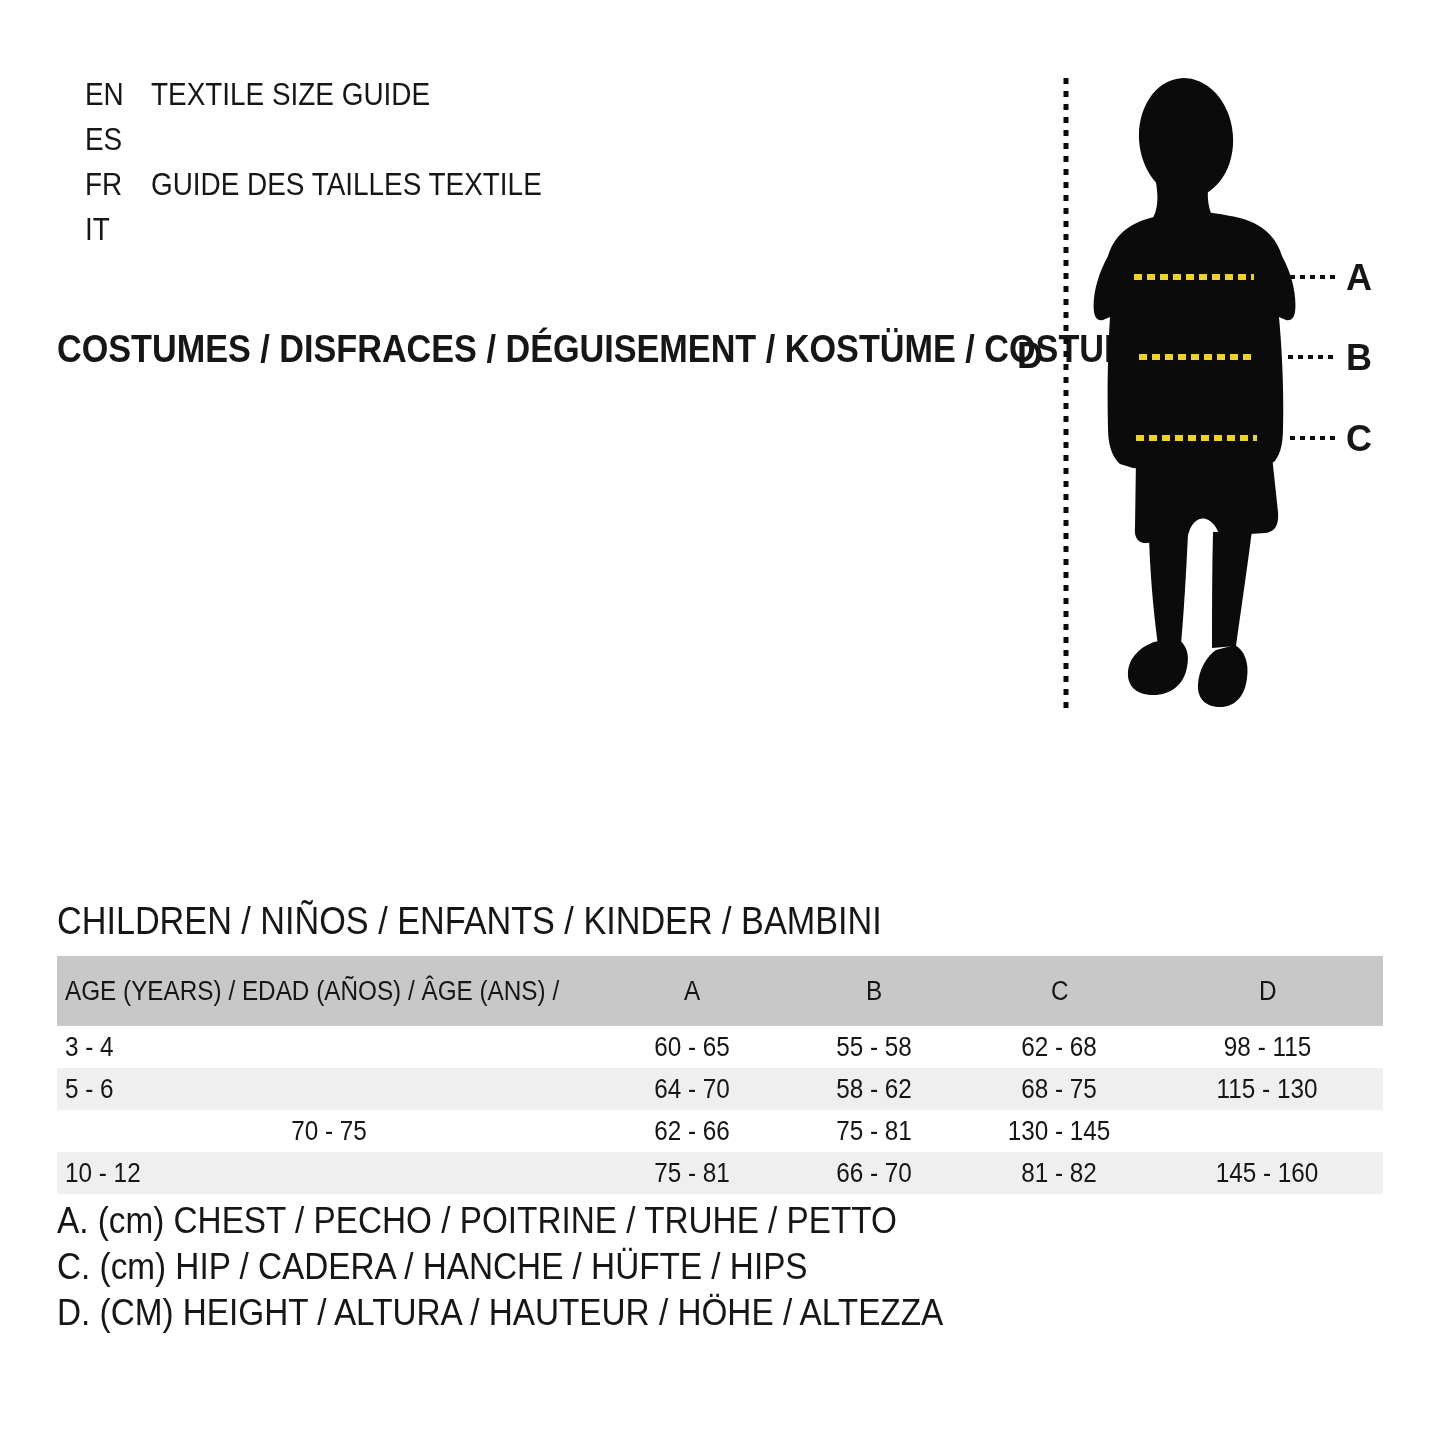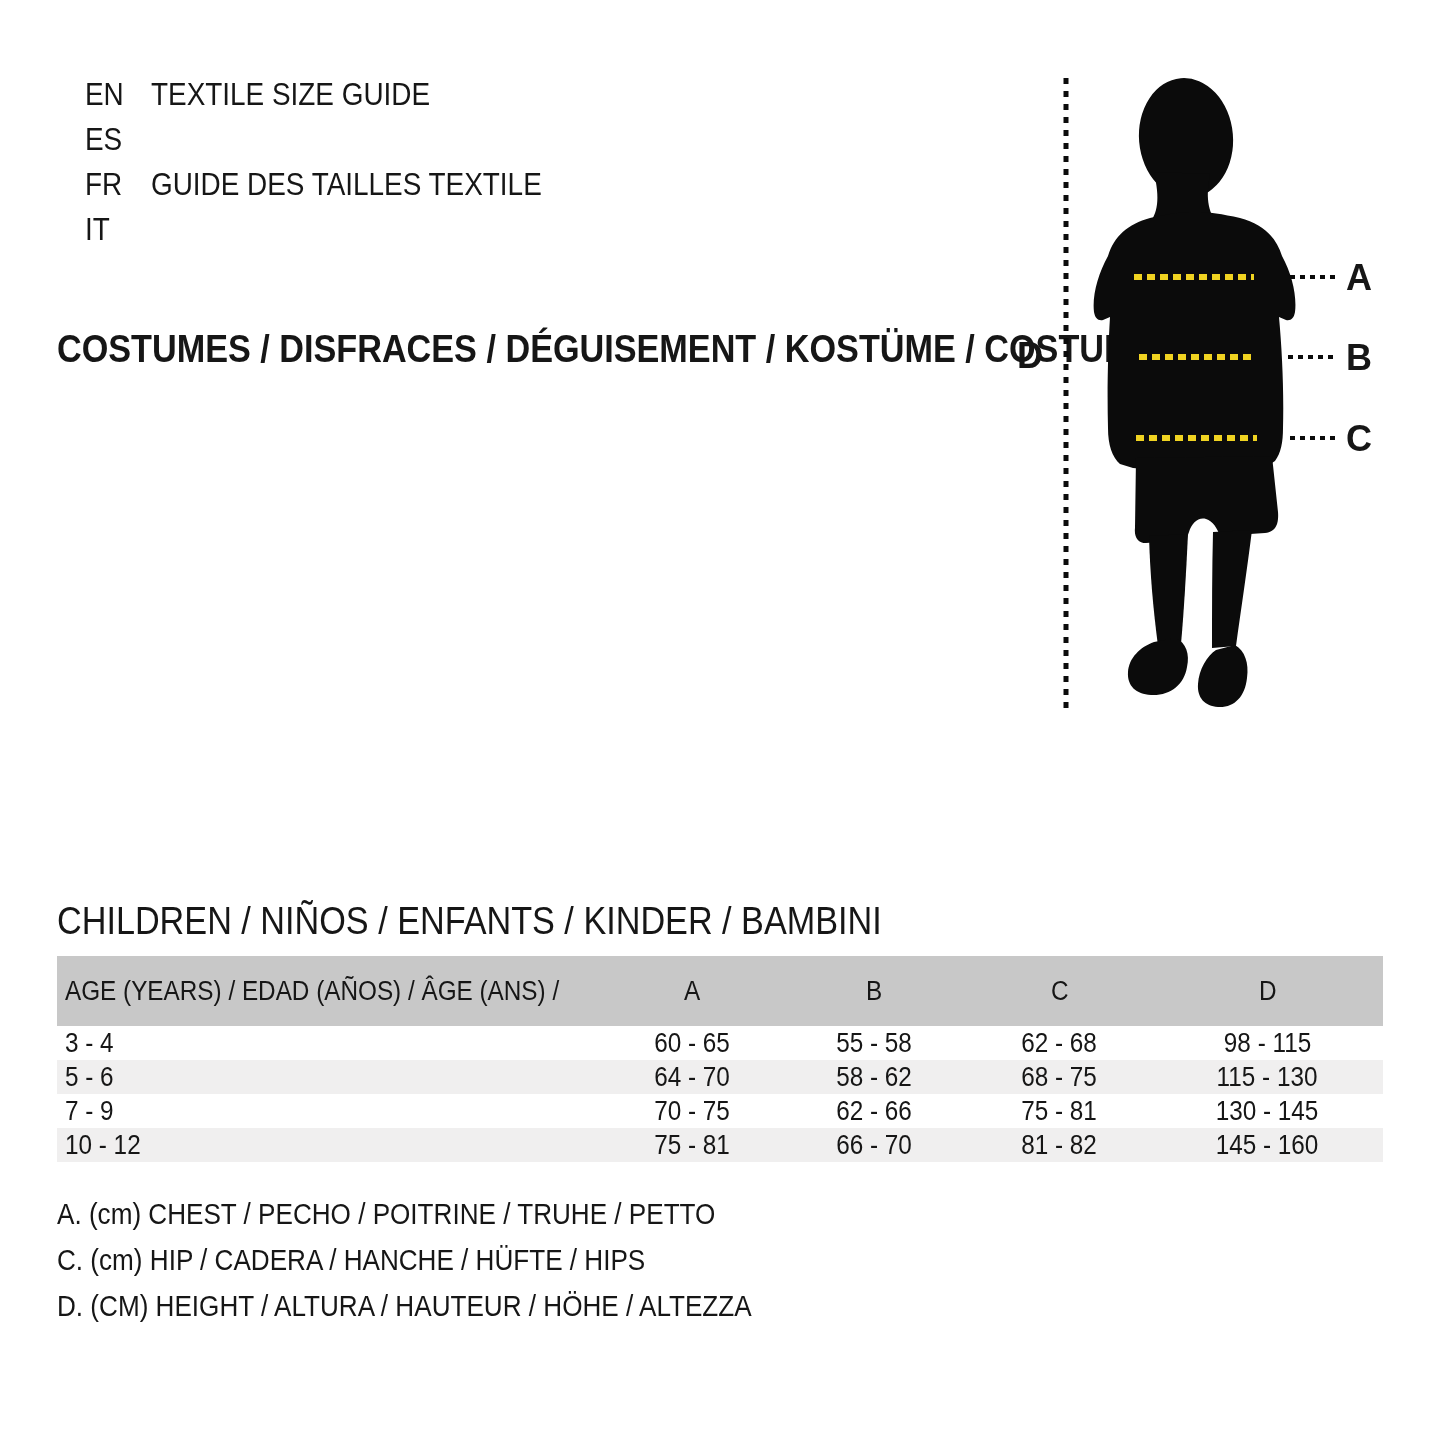--- a/index.html
+++ b/index.html
@@ -39,29 +39,29 @@
   .thead {
     display: grid; grid-template-columns: 545px 180px 185px 185px 231px;
     background: #c8c8c8; height: 70px; box-sizing: border-box; padding-top: 20px;
     line-height: 31px;
   }
   .th-age { padding-left: 8px; }
   .th-age .hline { display: block; }
   .th-col { text-align: center; }
   .trow {
     display: grid; grid-template-columns: 545px 180px 185px 185px 231px;
-    height: 34px; align-items: center;
+    height: 42px; align-items: center;
   }
   .size-table > div:nth-child(2n+3) { background: #f0efef; }
   .td-age { padding-left: 8px; }
   .td-num { text-align: center; }
 
   
   .legend { position: absolute; left: 57px; top: 1198px; }
-  .legend-line { height: 46px; display: flex; align-items: flex-start; font-size: 29px; }
+  .legend-line { height: 46px; display: flex; align-items: center; font-size: 37px; }
 </style>
 </head>
 <body>
 
 <div class="page">
 
   <div class="langs">
     <div class="lang-row">
       <span class="lang-code"><span>EN</span></span>
       <span class="lang-label"><span>TEXTILE SIZE GUIDE</span></span>
@@ -157,21 +157,20 @@
       <div class="td-num"><span class="cond-c">98 - 115</span></div>
     </div>
     <div class="trow">
       <div class="td-age"><span class="cond">5 - 6</span></div>
       <div class="td-num"><span class="cond-c">64 - 70</span></div>
       <div class="td-num"><span class="cond-c">58 - 62</span></div>
       <div class="td-num"><span class="cond-c">68 - 75</span></div>
       <div class="td-num"><span class="cond-c">115 - 130</span></div>
     </div>
     <div class="trow">
-      <div class="td-age"><span class="cond">7 - 9</span></div>
       <div class="td-num"><span class="cond-c">70 - 75</span></div>
       <div class="td-num"><span class="cond-c">62 - 66</span></div>
       <div class="td-num"><span class="cond-c">75 - 81</span></div>
       <div class="td-num"><span class="cond-c">130 - 145</span></div>
     </div>
     <div class="trow">
       <div class="td-age"><span class="cond">10 - 12</span></div>
       <div class="td-num"><span class="cond-c">75 - 81</span></div>
       <div class="td-num"><span class="cond-c">66 - 70</span></div>
       <div class="td-num"><span class="cond-c">81 - 82</span></div>

